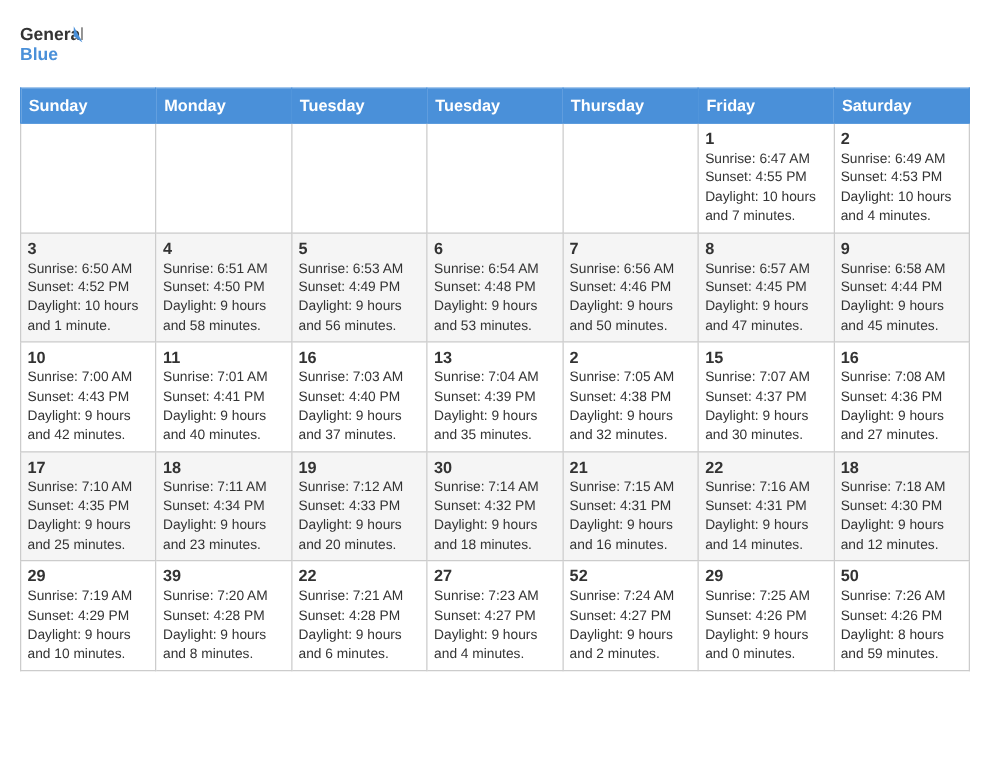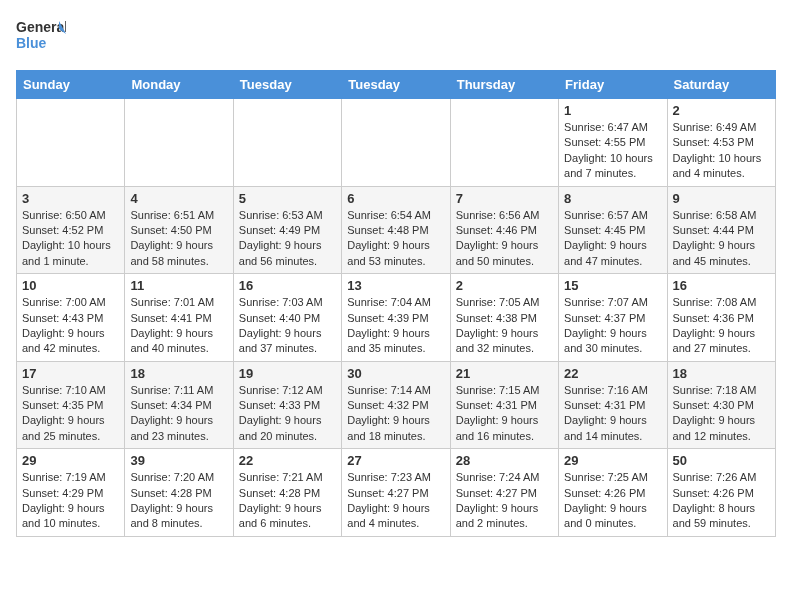--- a/index.html
+++ b/index.html
@@ -222,21 +222,21 @@
         </td>
         <td>
           <span class="day-number">22</span>
           <div class="day-info">Sunrise: 7:21 AM<br>Sunset: 4:28 PM<br>Daylight: 9 hours and 6 minutes.</div>
         </td>
         <td>
           <span class="day-number">27</span>
           <div class="day-info">Sunrise: 7:23 AM<br>Sunset: 4:27 PM<br>Daylight: 9 hours and 4 minutes.</div>
         </td>
         <td>
-          <span class="day-number">28</span>
+          <span class="day-number">52</span>
           <div class="day-info">Sunrise: 7:24 AM<br>Sunset: 4:27 PM<br>Daylight: 9 hours and 2 minutes.</div>
         </td>
         <td>
           <span class="day-number">29</span>
           <div class="day-info">Sunrise: 7:25 AM<br>Sunset: 4:26 PM<br>Daylight: 9 hours and 0 minutes.</div>
         </td>
         <td>
           <span class="day-number">50</span>
           <div class="day-info">Sunrise: 7:26 AM<br>Sunset: 4:26 PM<br>Daylight: 8 hours and 59 minutes.</div>
         </td>

